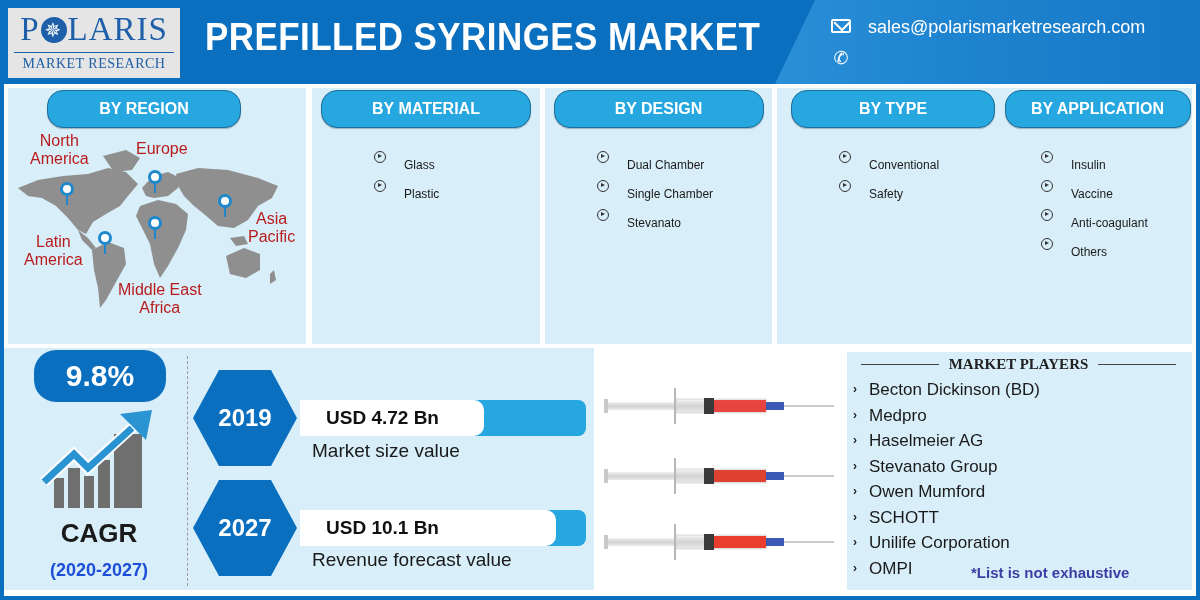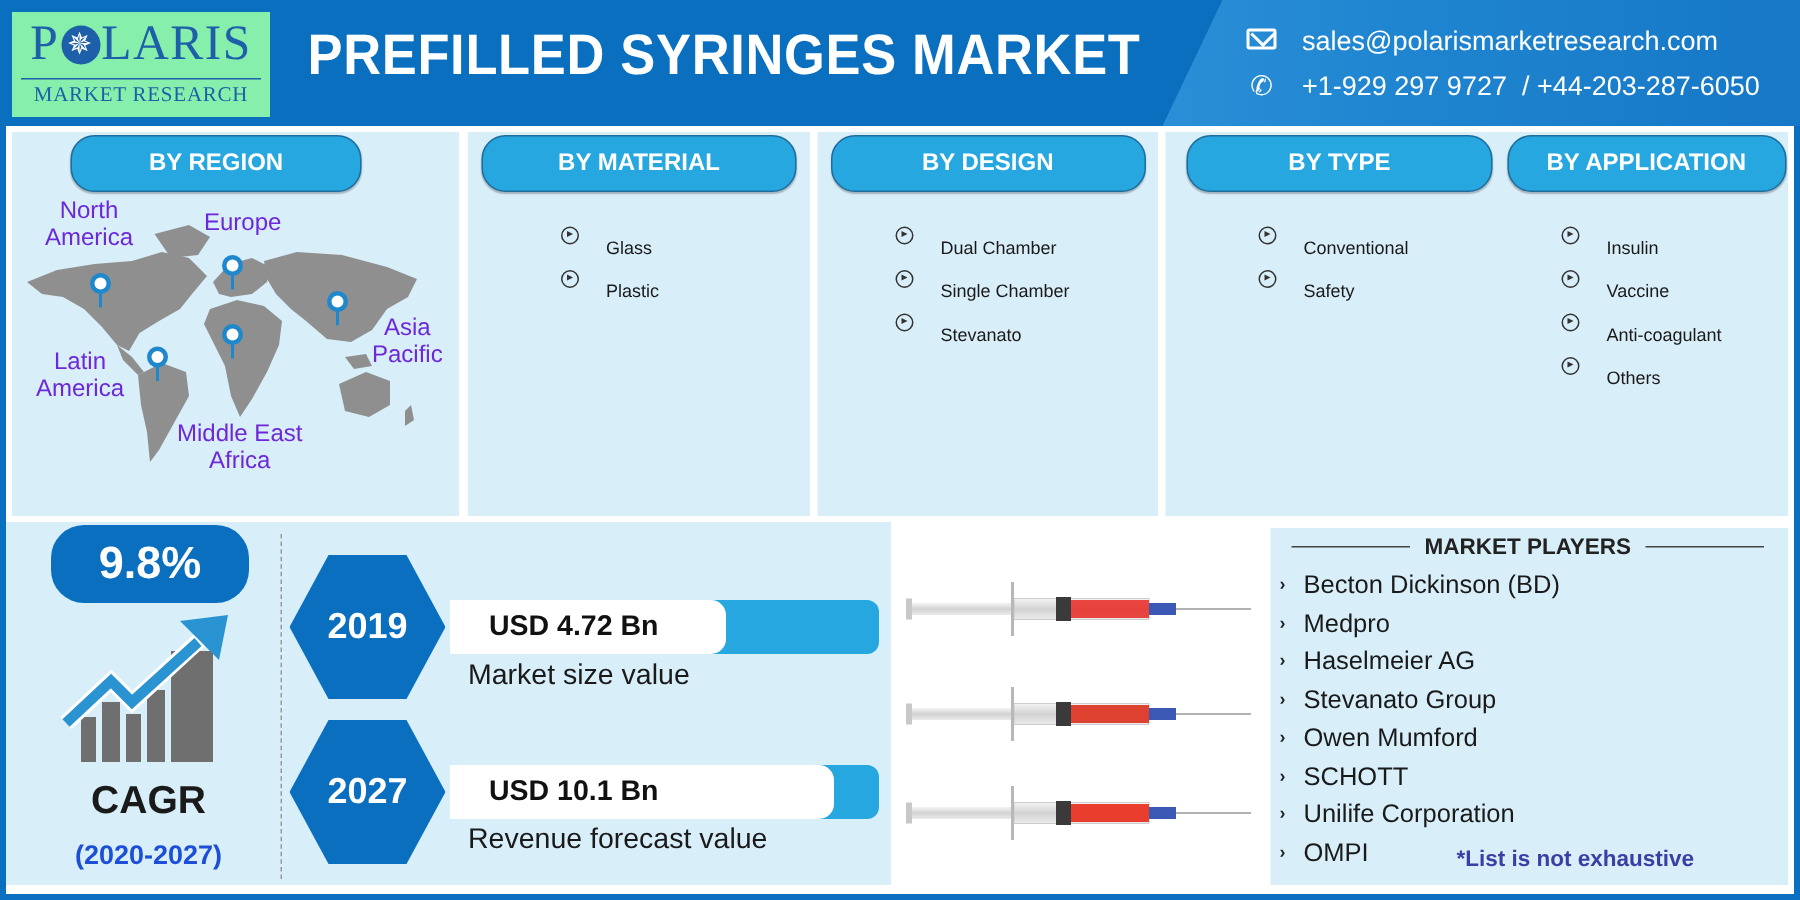--- a/index.html
+++ b/index.html
@@ -21,21 +21,21 @@
     background: #0a6fbf;
     overflow: hidden;
   }
   .header .contact-band {
     position: absolute; left: 775px; top: 0; width: 440px; height: 84px;
     background: linear-gradient(90deg, #2a8fd6 0%, #1f84d0 40%, #1577c6 100%);
     clip-path: polygon(40px 0, 100% 0, 100% 100%, 0 100%);
   }
   .logo {
     position: absolute; left: 8px; top: 8px; width: 172px; height: 70px;
-    background: #86efac;
+    background: #e5e5e5;
     text-align: center;
   }
   .logo .brand {
     font-family: "Liberation Serif", "DejaVu Serif", serif;
     font-size: 33px; color: #1d5fa8; letter-spacing: 1px;
     line-height: 38px; margin-top: 2px;
   }
   .logo .brand .star {
     display: inline-block; width: 26px; height: 26px; border-radius: 50%;
     background: #1d5fa8; color: #fff; font-size: 20px; line-height: 26px;
@@ -90,21 +90,21 @@
     margin-right: 18px; position: relative; display: inline-block; flex-shrink: 0;
   }
   .seg-list .bullet::after {
     content: ""; position: absolute; left: 3px; top: 2px; width: 0; height: 0;
     border-top: 2.5px solid transparent; border-bottom: 2.5px solid transparent;
     border-left: 4px solid #333;
   }
 
   
   .map-label {
-    position: absolute; font-size: 16px; color: #6d28d9; text-align: center; line-height: 18px;
+    position: absolute; font-size: 16px; color: #b91c1c; text-align: center; line-height: 18px;
   }
   .pin {
     position: absolute; width: 14px; height: 14px; border-radius: 50%;
     background: #fff; border: 3px solid #1f88cc;
   }
   .pin::after {
     content: ""; position: absolute; left: 3px; top: 10px; width: 2px; height: 10px; background: #1f88cc;
   }
 
   
@@ -154,21 +154,21 @@
   .syringes { position: absolute; left: 596px; top: 356px; width: 248px; height: 236px; background: #fff; }
 
   .players {
     position: absolute; left: 847px; top: 352px; width: 345px; height: 238px; background: #d8eef9;
   }
   .players-title {
     position: absolute; left: 14px; top: 4px; width: 315px; display: flex; align-items: center;
     font-size: 15px; font-weight: bold; color: #222;
   }
   .players-title .line { flex: 1; height: 1px; background: #444; }
-  .players-title span.t { padding: 0 10px; }
+  .players-title span.t { padding: 0 10px; font-family: Liberation Serif, serif; }
   .players ul { position: absolute; left: 6px; top: 25px; list-style: none; }
   .players li {
     font-size: 17px; color: #1a1a1a; height: 25.5px; line-height: 25.5px; white-space: nowrap;
     display: flex; align-items: center;
   }
   .players li .chev { width: 16px; font-size: 12px; font-weight: bold; color: #222; }
   .not-exhaustive {
     position: absolute; left: 124px; top: 212px; font-size: 15px; font-weight: bold; color: #3b3ea3;
   }
 </style>
@@ -184,21 +184,20 @@
     <div class="rule"></div>
     <div class="sub">MARKET RESEARCH</div>
   </div>
   <div class="title">PREFILLED SYRINGES MARKET</div>
   <div class="contact-row email">
     <span class="ic"><span class="mail-ic"></span></span>
     <span>sales@polarismarketresearch.com</span>
   </div>
   <div class="contact-row phone">
     <span class="ic">✆</span>
-    <span style="white-space:pre">+1-929 297 9727  / +44-203-287-6050</span>
   </div>
 </div>
 
 <div class="panel" style="left:8px; width:298px;">
   <div class="pill" style="width:194px; left:136px;">BY REGION</div>
   <svg width="298" height="256" viewBox="0 0 298 256" style="position:absolute;left:0;top:0;">
     <g fill="#8f8f8f">
 
       <path d="M10 100 L30 92 L55 88 L80 86 L100 80 L118 84 L130 96 L120 108 L112 118 L98 126 L85 134 L78 146 L70 142 L60 130 L48 118 L34 110 L20 108 Z"></path>
 

